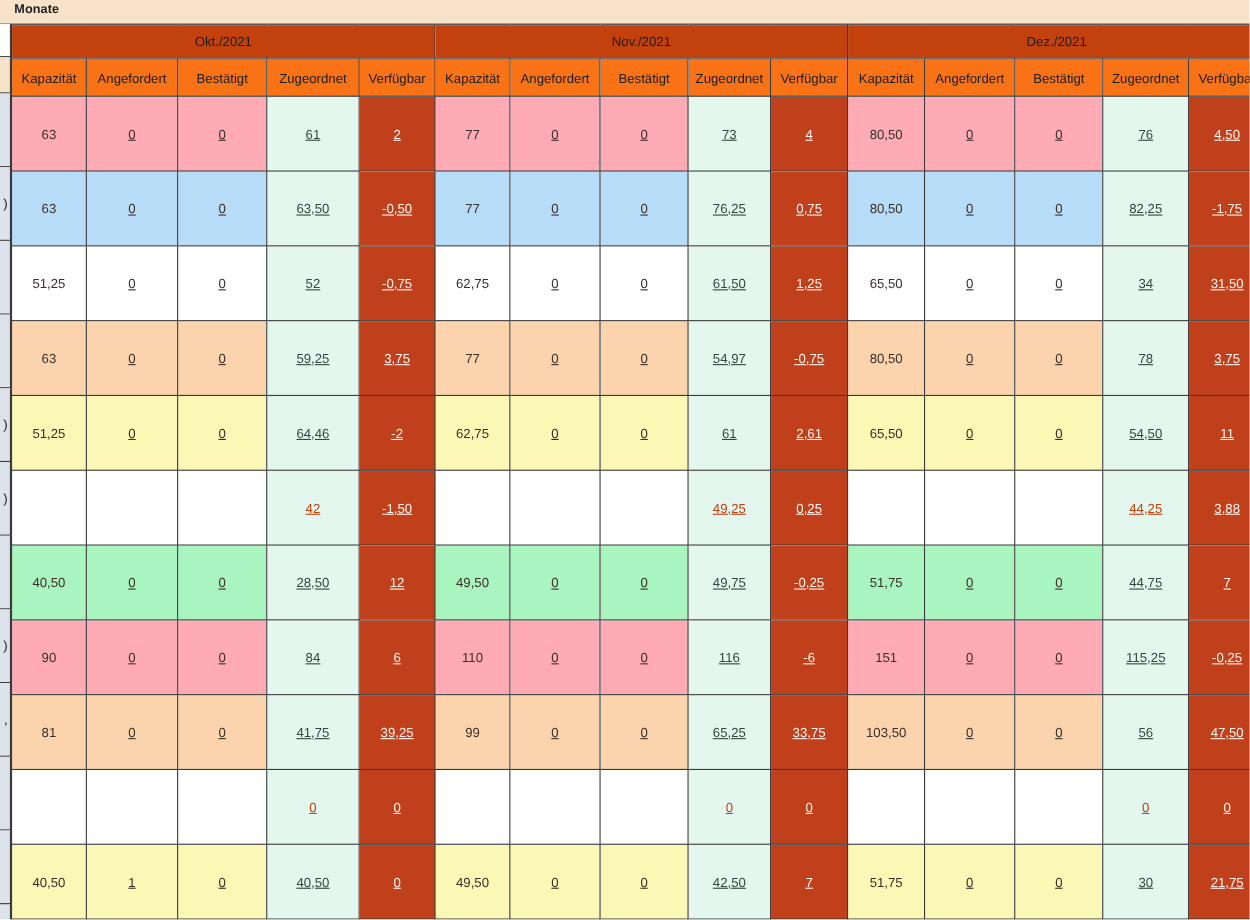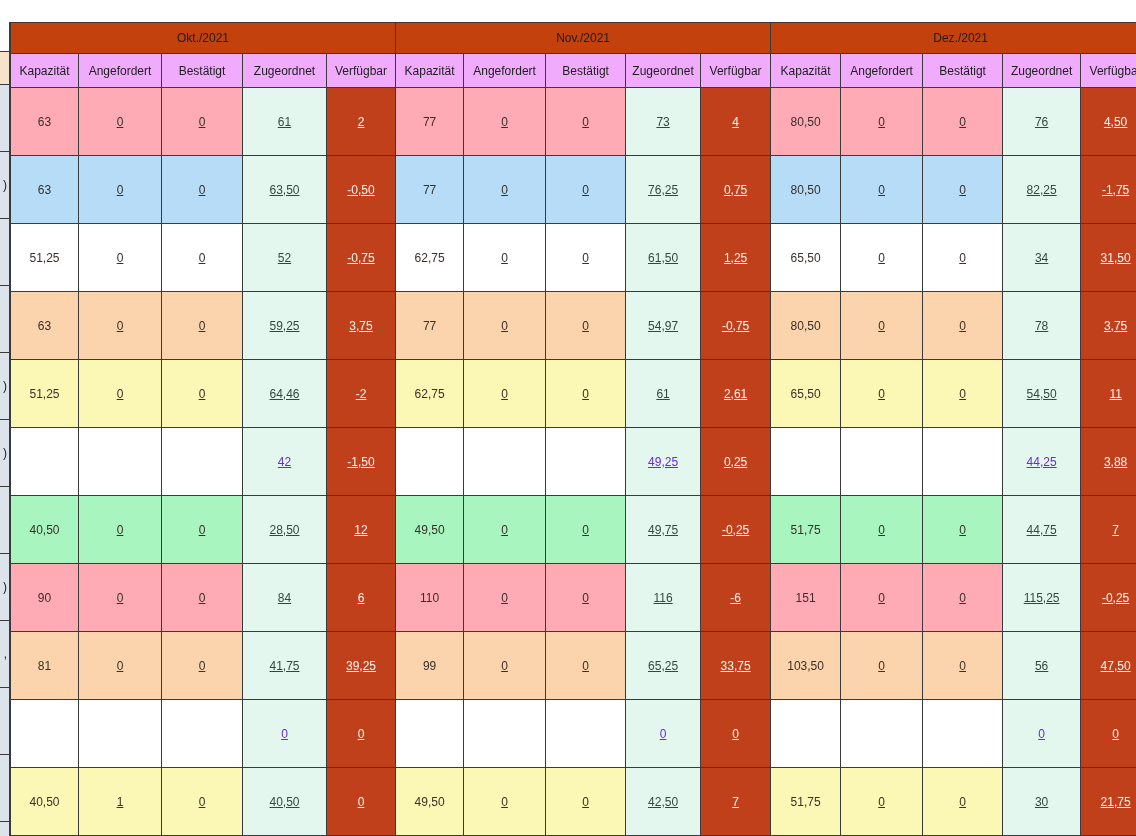--- a/index.html
+++ b/index.html
@@ -119,42 +119,42 @@
   }
 
   th.group {
     height: 30px;
     background: #c2410c;
     font-size: 12px;
     color: #1d1d1d;
   }
   th.sub {
     height: 33px;
-    background: #f0abfc;
+    background: #f97316;
     font-size: 12px;
     color: #1d1d1d;
   }
 
   td.cell {
     height: 67px;
     font-size: 12px;
     color: #3a2f2a;
   }
   
   td.grp-start, th.grp-start { border-left: 1px solid #3a3a3a; }
 
   
   .lnk {
     text-decoration: underline;
     text-underline-offset: 1px;
   }
 
   
   td.assigned { background: #e3f7ef; color: #33463f; }
-  td.assigned.ghost { color: #6d28d9; margin-left: 36px; }
+  td.assigned.ghost { color: #c2410c; margin-left: 36px; }
 
   
   td.available {
     background: #c0401c;
     color: #fdf6ef;
     font-weight: bold;
   }
 
   
   .bg-pink   { background: #ffabb5; }
@@ -162,20 +162,23 @@
   .bg-white  { background: #ffffff; }
   .bg-peach  { background: #fbd3ac; }
   .bg-yellow { background: #fbf8b6; }
   .bg-green  { background: #a8f5bf; }
 </style>
 </head>
 <body>
 
 <div id="grid">
 
+  <div class="monate-band">
+    <span class="label">Monate</span>
+  </div>
 
   <div class="stub-col"></div>
   <div class="stub-header-blank"></div>
   <div class="stub-header-sub"></div>
   <div id="stub-cells">
       <div class="stub-cell" style="top: 85px; height: 67px;"></div>
       <div class="stub-cell" style="top: 152px; height: 67px;">
         <span class="frag" style="top: 25.5px;">)</span>
       </div>
       <div class="stub-cell" style="top: 219px; height: 67px;"></div>

